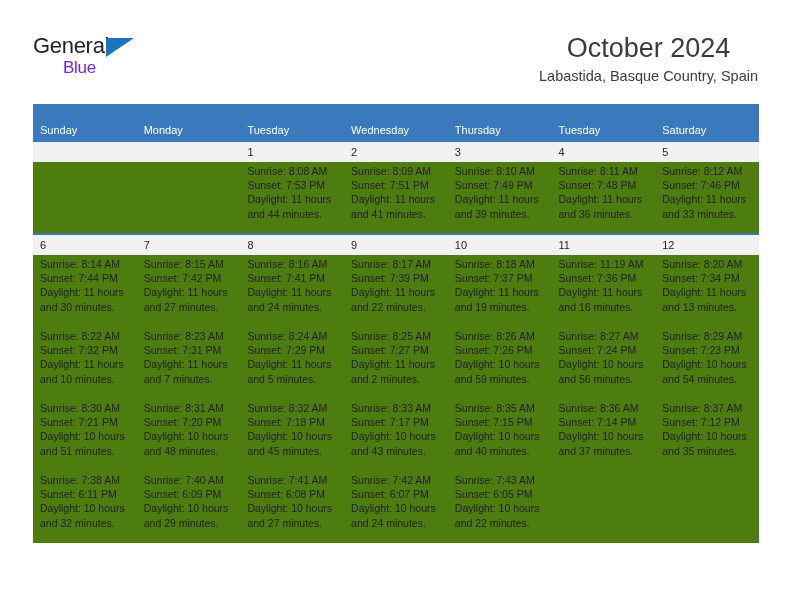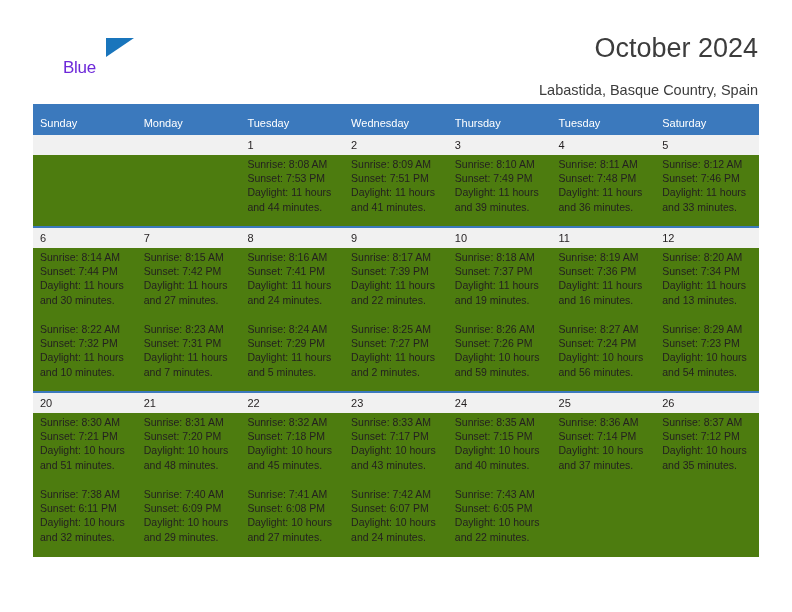--- a/index.html
+++ b/index.html
@@ -68,26 +68,27 @@
     position: absolute;
     right: 34px;
     top: 32px;
     text-align: right;
   }
   .cal-title {
     font-size: 27px;
     color: #3c3c3c;
     line-height: 32px;
     white-space: nowrap;
+    text-align: center;
   }
   .cal-subtitle {
     font-size: 14.5px;
     color: #3c3c3c;
     line-height: 20px;
-    margin-top: 16px;
+    margin-top: 2px;
     white-space: nowrap;
   }
 
   
   .calendar {
     position: absolute;
     left: 33px;
     top: 104px;
     width: 726px;
   }
@@ -97,21 +98,21 @@
     width: 726px;
   }
   table.cal col { width: 103.71px; }
 
   thead th {
     background: #3b79bd;
     color: #ffffff;
     font-size: 11px;
     font-weight: normal;
     text-align: left;
-    padding: 12px 0 5px 7px;
+    padding: 19px 0 5px 7px;
     height: 20px;
     box-sizing: border-box;
     line-height: 14px;
     margin-left: 18px;
   }
 
   tr.week-dates td {
     background: #f1f1f1;
     border-top: 2px solid #3b79bd;
     font-size: 11px;
@@ -141,20 +142,21 @@
   }
 </style>
 </head>
 <body>
 
 <div class="page">
 
   <div class="header">
 
     <div class="logo">
+      <span class="logo-general">General</span>
       <span class="logo-tri"></span>
       <span class="logo-blue">Blue</span>
     </div>
 
     <div class="title-block">
       <div class="cal-title">October 2024</div>
       <div class="cal-subtitle">Labastida, Basque Country, Spain</div>
     </div>
 
   </div>
@@ -259,21 +261,21 @@
               <span class="info-line">Daylight: 11 hours</span>
               <span class="info-line">and 22 minutes.</span>
             </td>
             <td>
               <span class="info-line">Sunrise: 8:18 AM</span>
               <span class="info-line">Sunset: 7:37 PM</span>
               <span class="info-line">Daylight: 11 hours</span>
               <span class="info-line">and 19 minutes.</span>
             </td>
             <td>
-              <span class="info-line">Sunrise: 8:19 AM</span>
+              <span class="info-line">Sunrise: 11:19 AM</span>
               <span class="info-line">Sunset: 7:36 PM</span>
               <span class="info-line">Daylight: 11 hours</span>
               <span class="info-line">and 16 minutes.</span>
             </td>
             <td>
               <span class="info-line">Sunrise: 8:20 AM</span>
               <span class="info-line">Sunset: 7:34 PM</span>
               <span class="info-line">Daylight: 11 hours</span>
               <span class="info-line">and 13 minutes.</span>
             </td>
@@ -314,29 +316,20 @@
               <span class="info-line">Sunset: 7:24 PM</span>
               <span class="info-line">Daylight: 10 hours</span>
               <span class="info-line">and 56 minutes.</span>
             </td>
             <td>
               <span class="info-line">Sunrise: 8:29 AM</span>
               <span class="info-line">Sunset: 7:23 PM</span>
               <span class="info-line">Daylight: 10 hours</span>
               <span class="info-line">and 54 minutes.</span>
             </td>
-          </tr>
-          <tr class="week-dates">
-            <td>20</td>
-            <td>21</td>
-            <td>22</td>
-            <td>23</td>
-            <td>24</td>
-            <td>25</td>
-            <td>26</td>
           </tr>
           <tr class="week-info">
             <td>
               <span class="info-line">Sunrise: 8:30 AM</span>
               <span class="info-line">Sunset: 7:21 PM</span>
               <span class="info-line">Daylight: 10 hours</span>
               <span class="info-line">and 51 minutes.</span>
             </td>
             <td>
               <span class="info-line">Sunrise: 8:31 AM</span>

